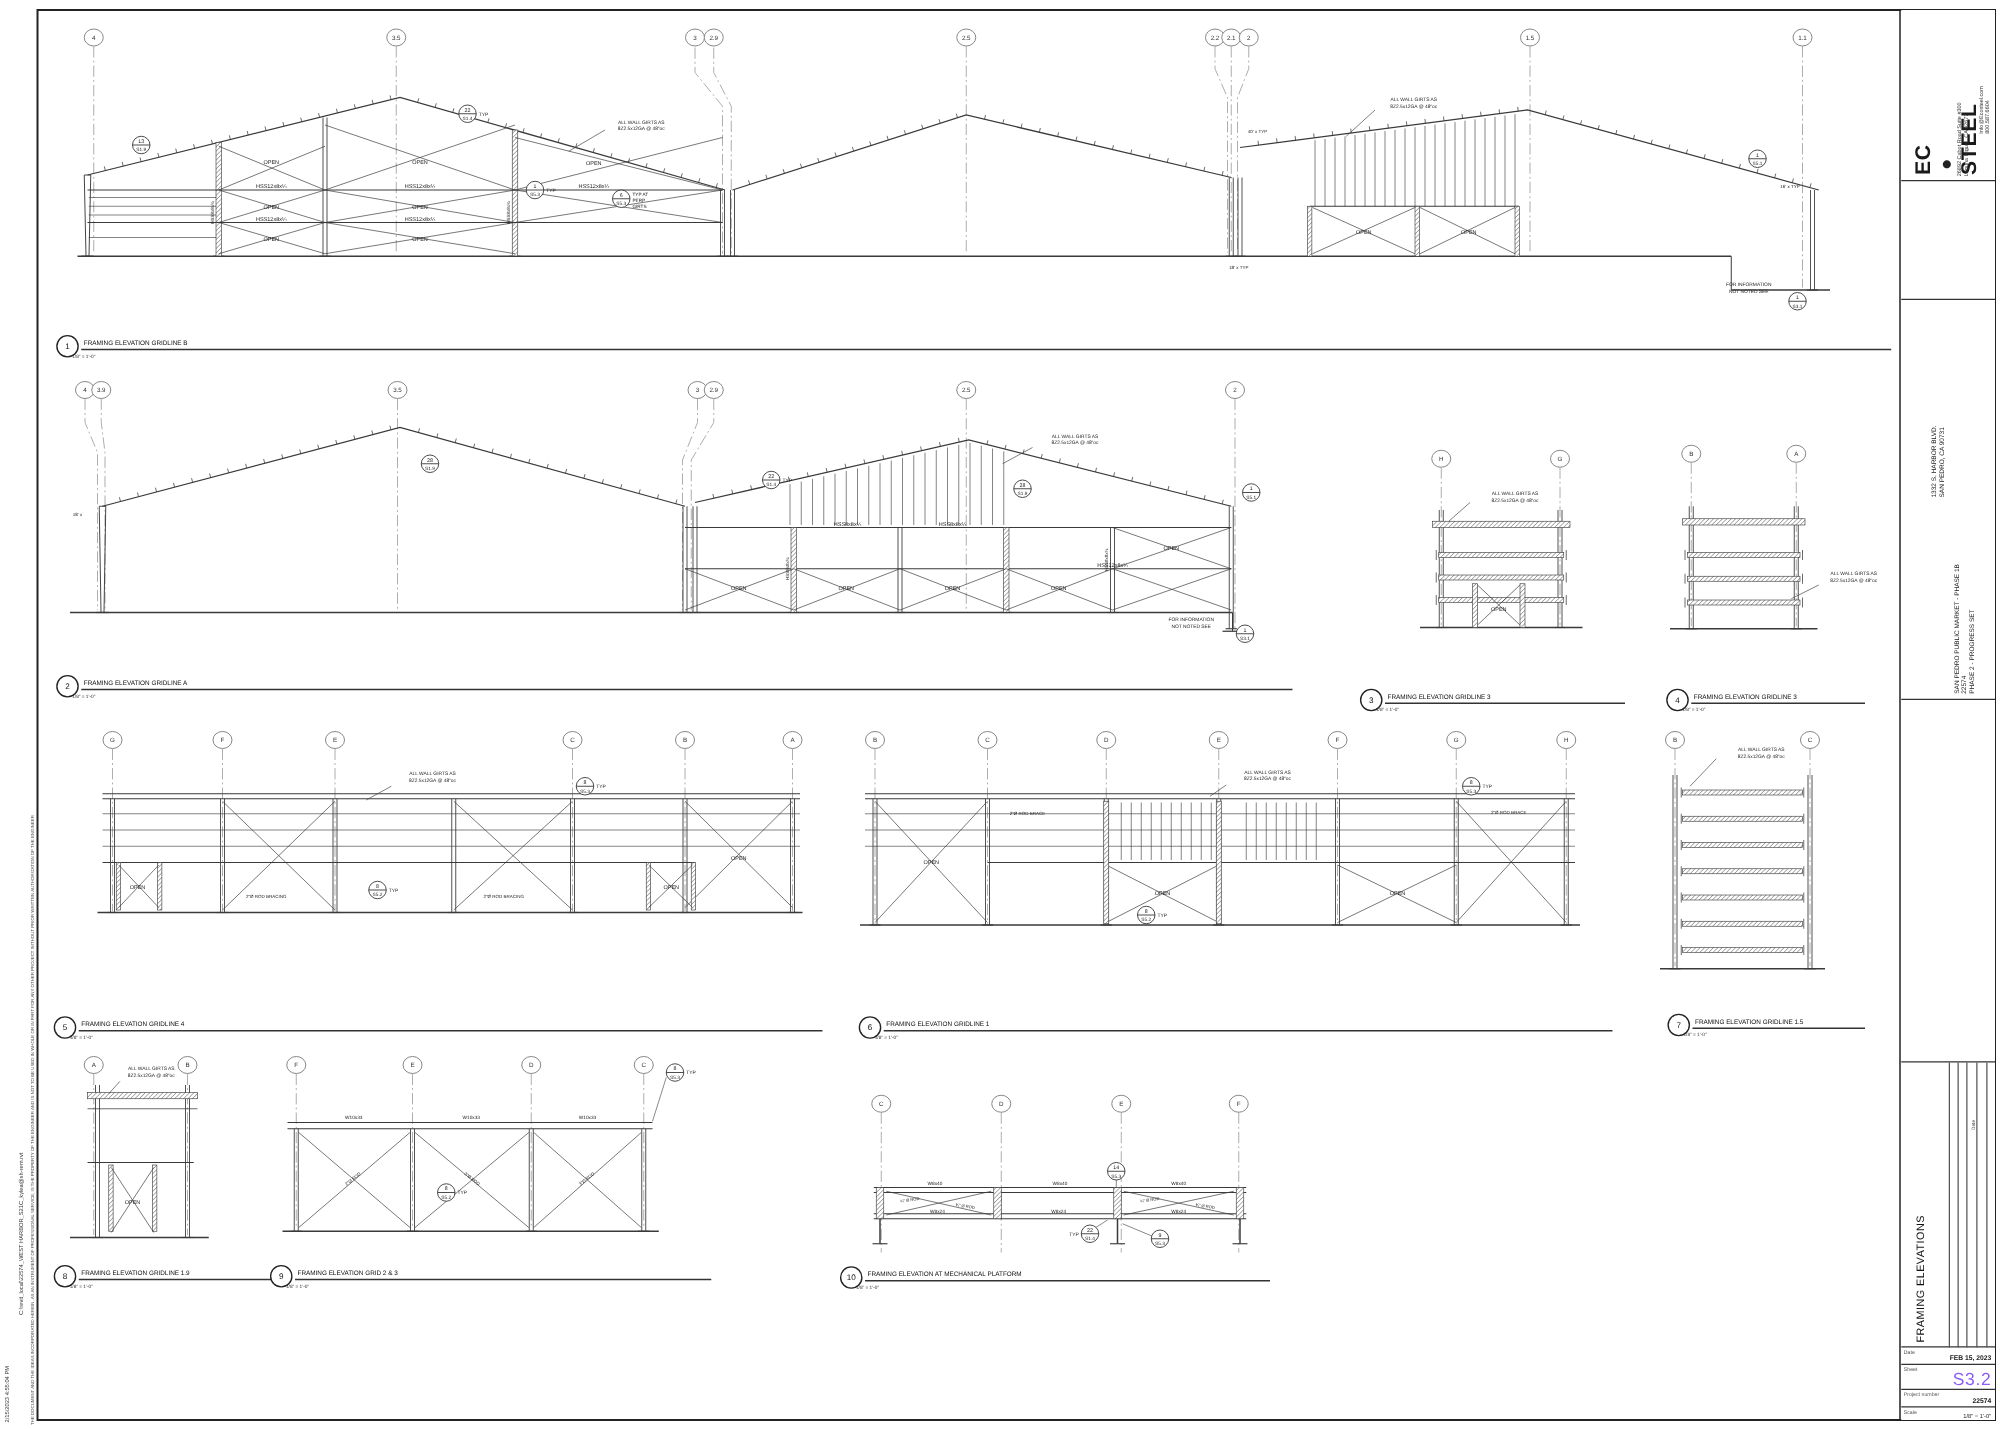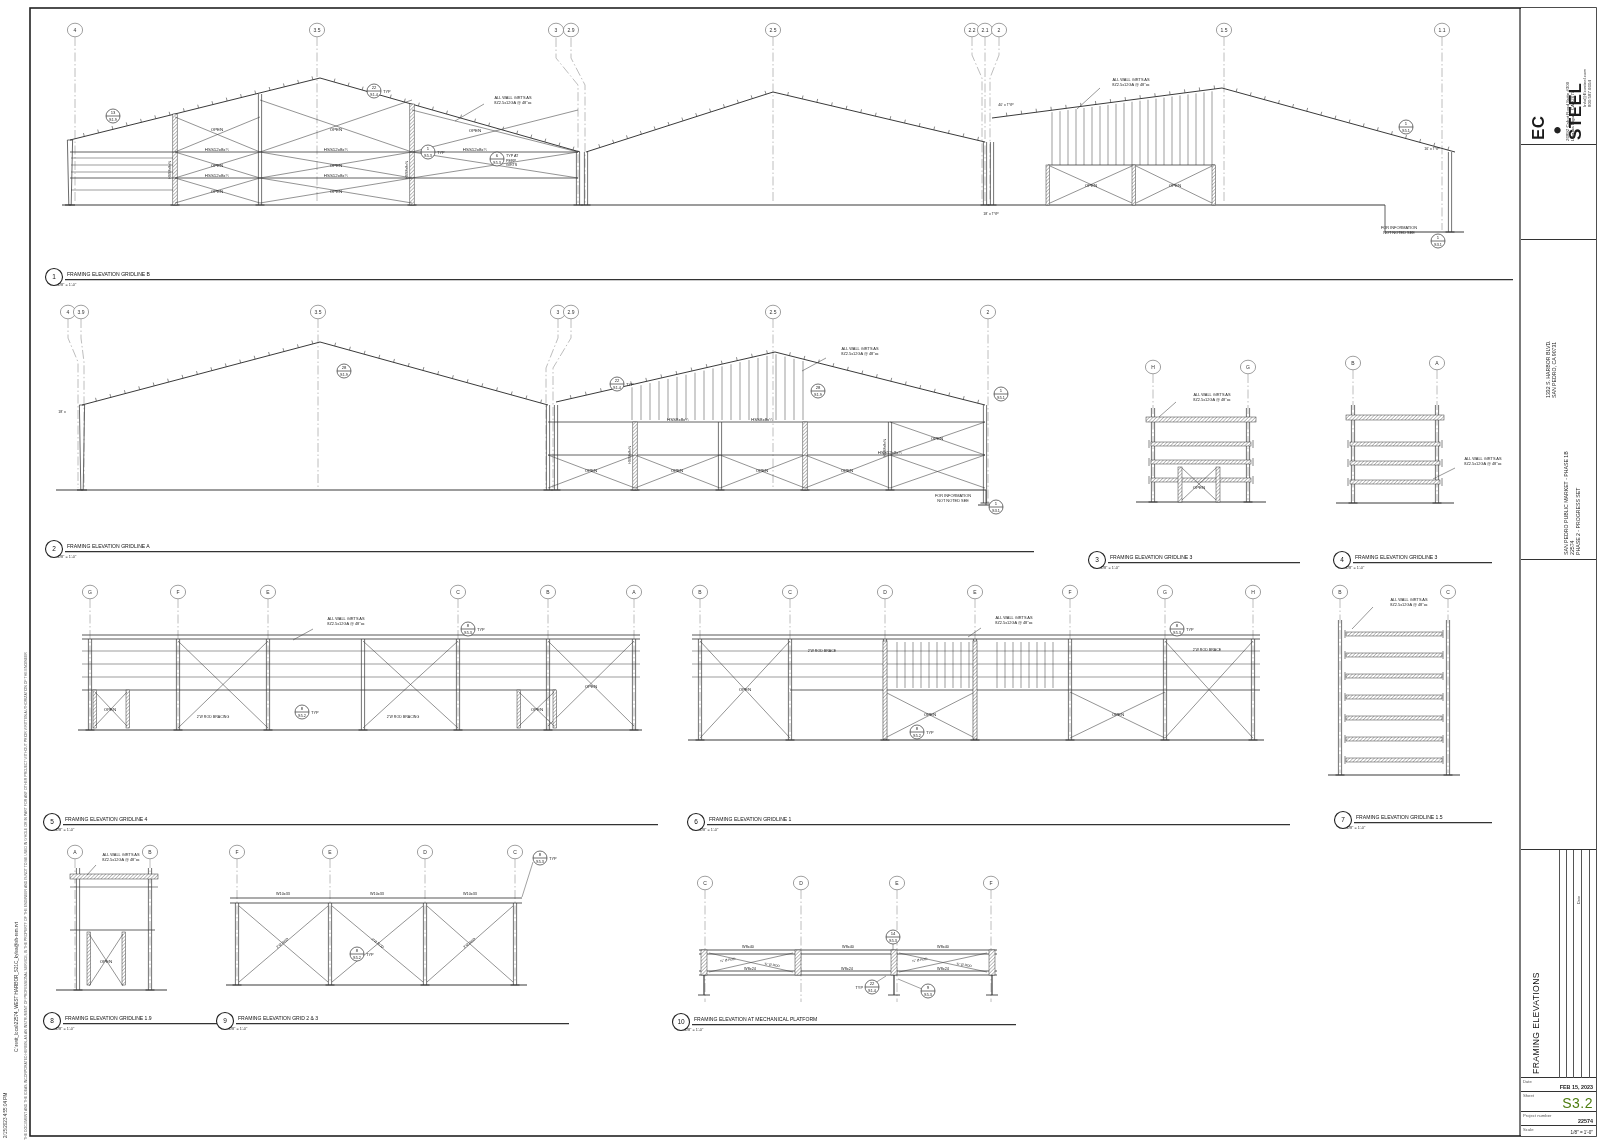--- a/index.html
+++ b/index.html
@@ -32,21 +32,21 @@
   .tb-addr{position:absolute;left:44px;bottom:3px;height:110px;font-size:4.4px;color:#333}
   .tb-contact{position:absolute;left:61px;top:4px;height:95px;font-size:4.4px;color:#333}
   .proj-addr{position:absolute;left:24px;top:28px;height:130px;font-size:5.2px;color:#222}
   .proj-name{position:absolute;left:42px;top:175px;height:140px;font-size:5.2px;color:#222}
   .rev-line{position:absolute;top:0;height:228px;width:0;border-left:.8px solid #555}
   .rev-date{position:absolute;left:56px;top:14px;height:40px;font-size:3.8px;color:#444}
   .sheet-title{position:absolute;left:10px;bottom:3px;height:215px;font-size:8.6px;
                letter-spacing:.4px;color:#111}
   .f-label{position:absolute;left:2px;top:1px;font-size:4.2px;color:#555}
   .f-val{position:absolute;right:3px;bottom:1px;font-size:5.4px;font-weight:700;color:#222}
-  .f-val-sheet{position:absolute;right:3px;bottom:0;font-size:14px;color:#4d7c0f;letter-spacing:.5px}
+  .f-val-sheet{position:absolute;right:3px;bottom:0;font-size:14px;color:#8b5cf6;letter-spacing:.5px}
   .f-val-scale{position:absolute;right:3px;bottom:1px;font-size:4.6px;color:#222}
 </style>
 </head>
 <body>
 
 <div class="page">
 
   <svg class="sheet" width="1600" height="1143" viewBox="0 0 1600 1143">
     <defs>
       <pattern id="hx" width="2.5" height="2.5" patternUnits="userSpaceOnUse" patternTransform="rotate(45)">

